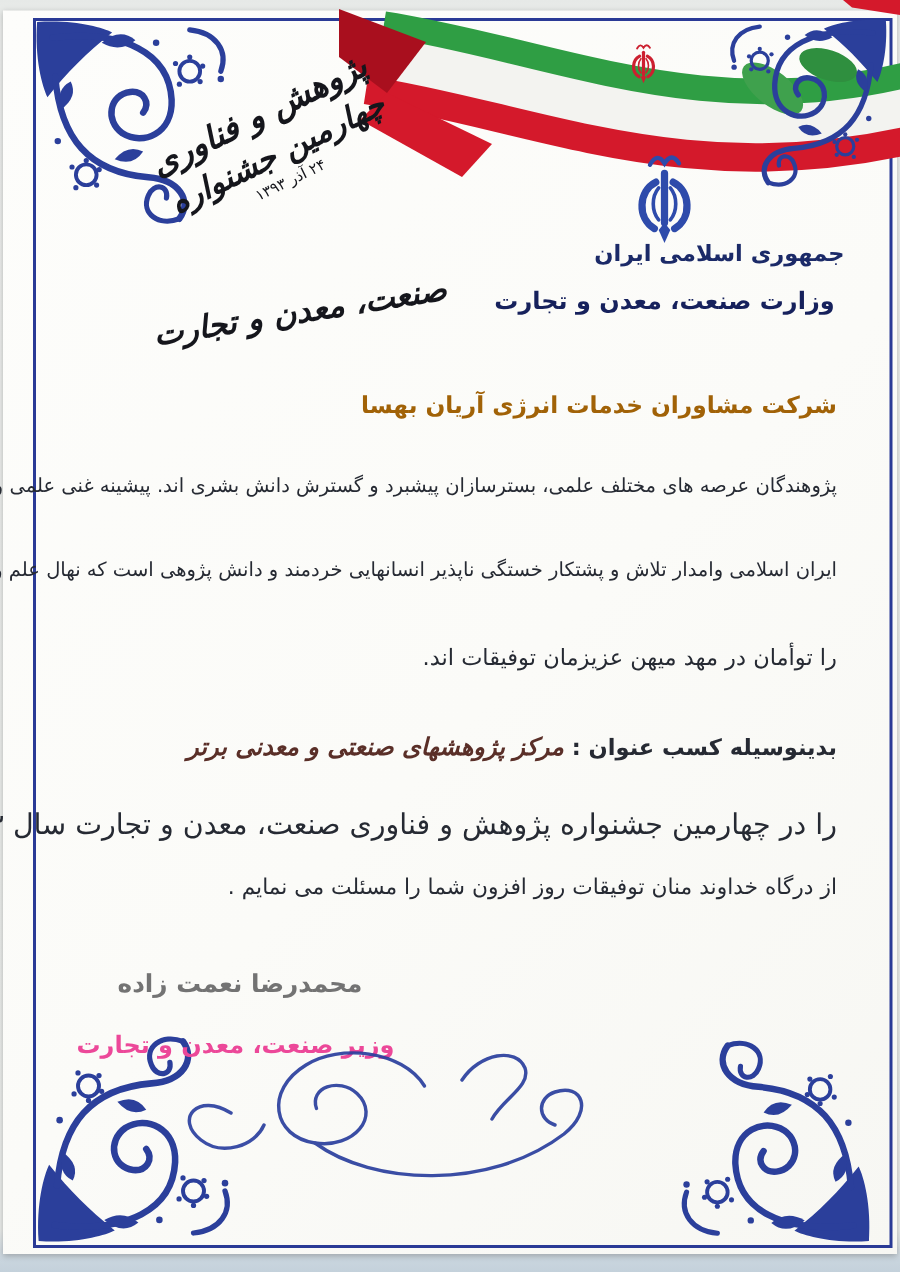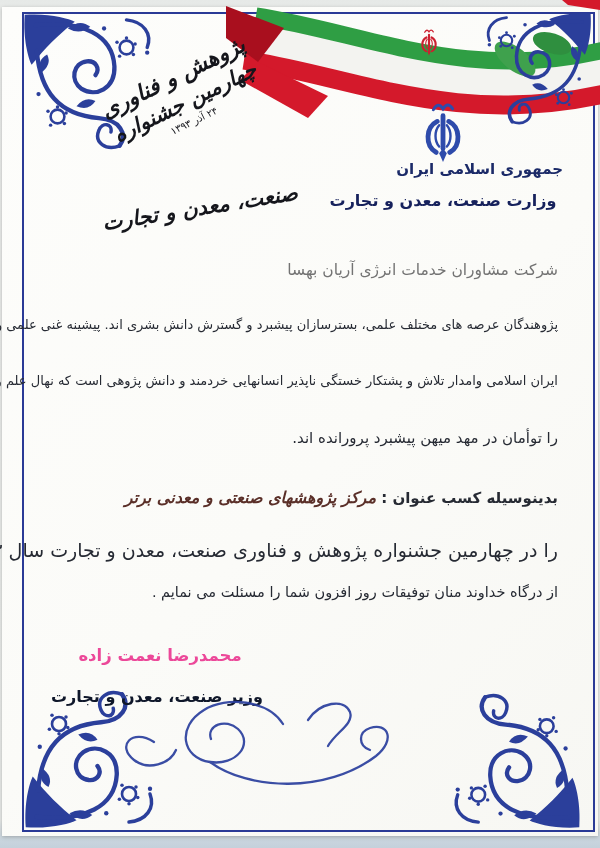--- a/index.html
+++ b/index.html
@@ -28,31 +28,31 @@
   }
   .festival .f1{font-size:22px;letter-spacing:1px;}
   .festival .f2{font-size:21px;letter-spacing:1px;}
   .festival .fdate{font-size:10px;font-style:normal;font-weight:normal;margin-top:2px;letter-spacing:1px;}
   .sector{
     left:50px;top:196px;width:300px;text-align:center;transform:rotate(-9deg);
     color:#15161c;font-weight:bold;font-style:italic;font-size:21px;letter-spacing:1px;
   }
   .country{left:328px;top:160px;width:235px;text-align:right;color:#1b2a68;font-size:15px;font-weight:bold;}
   .ministry{left:318px;top:191px;width:250px;text-align:center;color:#16215c;font-size:16px;font-weight:bold;letter-spacing:.5px;}
-  .addressee{right:42px;top:261px;white-space:nowrap;color:#737373;font-size:15.5px;font-weight:normal;}
+  .addressee{right:42px;top:261px;white-space:nowrap;color:#a16207;font-size:15.5px;font-weight:bold;}
   .bodyline{right:42px;white-space:nowrap;color:#262a33;}
   .l1{top:317px;font-size:13px;}
   .l2{top:373px;font-size:13px;}
   .l3{top:429px;font-size:15px;}
   .award{top:488px;font-size:15px;font-weight:bold;}
   .award .title{color:#5a2f28;font-style:italic;font-size:16px;}
   .l4{top:539px;font-size:19px;}
   .l5{top:584px;font-size:14.5px;text-align:center;}
-  .sig-name{left:55px;top:646px;width:210px;text-align:center;color:#ec4899;font-size:16.5px;font-weight:bold;}
-  .sig-title{left:32px;top:687px;width:250px;text-align:center;color:#0f172a;font-size:16px;font-weight:bold;}
+  .sig-name{left:55px;top:646px;width:210px;text-align:center;color:#737373;font-size:16.5px;font-weight:bold;}
+  .sig-title{left:32px;top:687px;width:250px;text-align:center;color:#ec4899;font-size:16px;font-weight:bold;}
   .sig-svg{position:absolute;left:58px;top:694px;width:372px;height:106px;z-index:4;}
 </style>
 </head>
 <body>
 
 <svg width="0" height="0" style="position:absolute" aria-hidden="true">
   <defs>
     <symbol id="orn" viewBox="0 0 160 160">
       <path d="M2,2 C30,0 52,6 60,10 C40,26 26,40 10,60 C6,52 0,30 2,2 Z" fill="currentColor" stroke="none"></path>
       <path d="M14,14 C70,8 104,26 106,62 C107,88 84,98 68,88 C54,78 58,58 74,56 C84,55 90,64 84,72" fill="none" stroke="currentColor" stroke-width="5" stroke-linecap="round"></path>
@@ -136,21 +136,21 @@
   <div class="fdate">۲۴ آذر ۱۳۹۳</div>
 </div>
 <div class="txt sector">صنعت، معدن و تجارت</div>
 
 <div class="txt country">جمهوری اسلامی ایران</div>
 <div class="txt ministry">وزارت صنعت، معدن و تجارت</div>
 
 <div class="txt addressee">شرکت مشاوران خدمات انرژی آریان بهسا</div>
 <div class="txt bodyline l1">پژوهندگان عرصه های مختلف علمی، بسترسازان پیشبرد و گسترش دانش بشری اند. پیشینه غنی علمی و فرهنگی</div>
 <div class="txt bodyline l2">ایران اسلامی وامدار تلاش و پشتکار خستگی ناپذیر انسانهایی خردمند و دانش پژوهی است که نهال علم و عمل</div>
-<div class="txt bodyline l3">را توأمان در مهد میهن پیشبرد پرورانده اند.</div>
+<div class="txt bodyline l3">را توأمان در مهد میهن عزیزمان توفیقات اند.</div>
 <div class="txt bodyline award">
   <span>بدینوسیله کسب عنوان :</span>
   <span class="title">مرکز پژوهشهای صنعتی و معدنی برتر</span>
 </div>
 <div class="txt bodyline l4">را در چهارمین جشنواره پژوهش و فناوری صنعت، معدن و تجارت سال ۱۳۹۳ تبریک عرض نموده و</div>
 <div class="txt bodyline l5">از درگاه خداوند منان توفیقات روز افزون شما را مسئلت می نمایم .</div>
 
 <div class="txt sig-name">محمدرضا نعمت زاده</div>
 <div class="txt sig-title">وزیر صنعت، معدن و تجارت</div>
 <svg class="sig-svg" viewBox="0 0 372 106">

